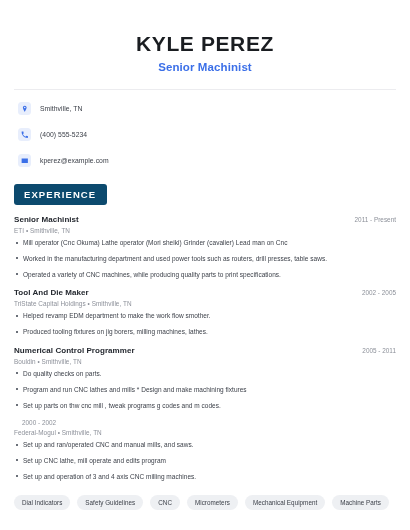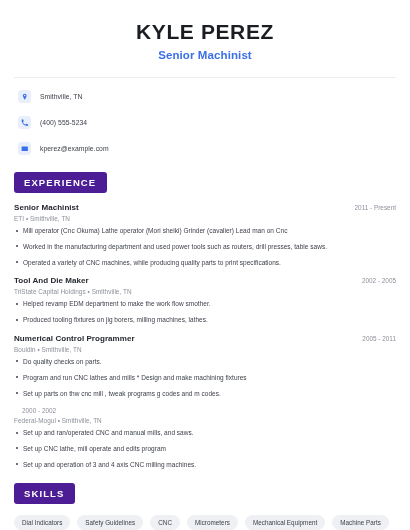--- a/index.html
+++ b/index.html
@@ -2,21 +2,21 @@
 <html><head>
 <meta charset="utf-8">
 <style>
   * { margin:0; padding:0; box-sizing:border-box; }
   html, body {
     width:410px; height:530px;
     background:#ffffff;
     font-family:"Liberation Sans", sans-serif;
     overflow:hidden;
   }
-  .page { width:410px; height:530px; padding:0 14px; position:relative; }
+  .page { width:410px; height:530px; padding:12px 14px; position:relative; }
 
   
   .header { padding-top:20px; text-align:center; }
   .name {
     font-size:21px; font-weight:bold; letter-spacing:0.6px;
     color:#1a1d21; line-height:1.15;
   }
   .job-title {
     font-size:11.5px; font-weight:bold; color:#3b6fe8;
     margin-top:5px; letter-spacing:0.1px;
@@ -42,21 +42,21 @@
   }
   .ico svg { width:7.5px; height:7.5px; display:block; fill:#3b6fe8; }
   .contact-text {
     font-size:6.8px; color:#3c4049; margin-left:9px; letter-spacing:0.05px;
   }
 
   
   .section { margin-top:14px; }
   .badge {
     display:inline-block;
-    background:#4c1d95; color:#ffffff;
+    background:#0c4a6e; color:#ffffff;
     font-size:9.5px; font-weight:bold; letter-spacing:1.1px;
     padding:5px 11px 5px 10px;
     border-radius:3px;
   }
 
   
   .jobs { margin-top:10px; }
   .job { margin-bottom:9px; }
   .job-head {
     display:flex; align-items:baseline; justify-content:space-between;
@@ -186,21 +186,20 @@
           <li>Set up and ran/operated CNC and manual mills, and saws.</li>
           <li>Set up CNC lathe, mill operate and edits program</li>
           <li>Set up and operation of 3 and 4 axis CNC milling machines.</li>
         </ul>
       </div>
 
     </div>
   </div>
 
   <div class="skills-wrap">
-    <span class="badge">SKILLS</span>
     <div class="pills">
       <span class="pill">Dial Indicators</span>
       <span class="pill">Safety Guidelines</span>
       <span class="pill">CNC</span>
       <span class="pill">Micrometers</span>
       <span class="pill">Mechanical Equipment</span>
       <span class="pill">Machine Parts</span>
 
     </div>
   </div>

